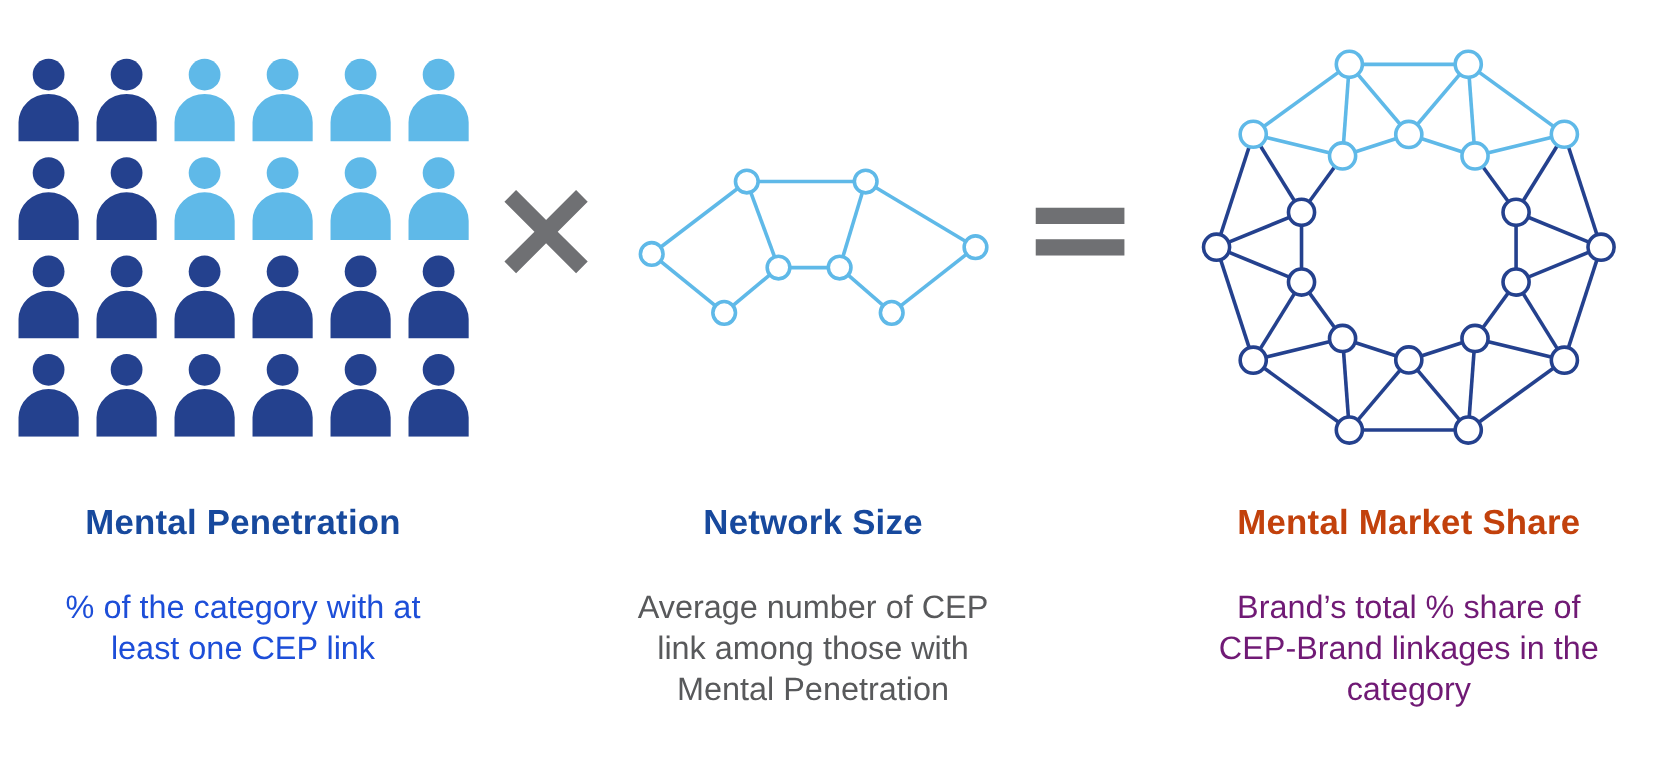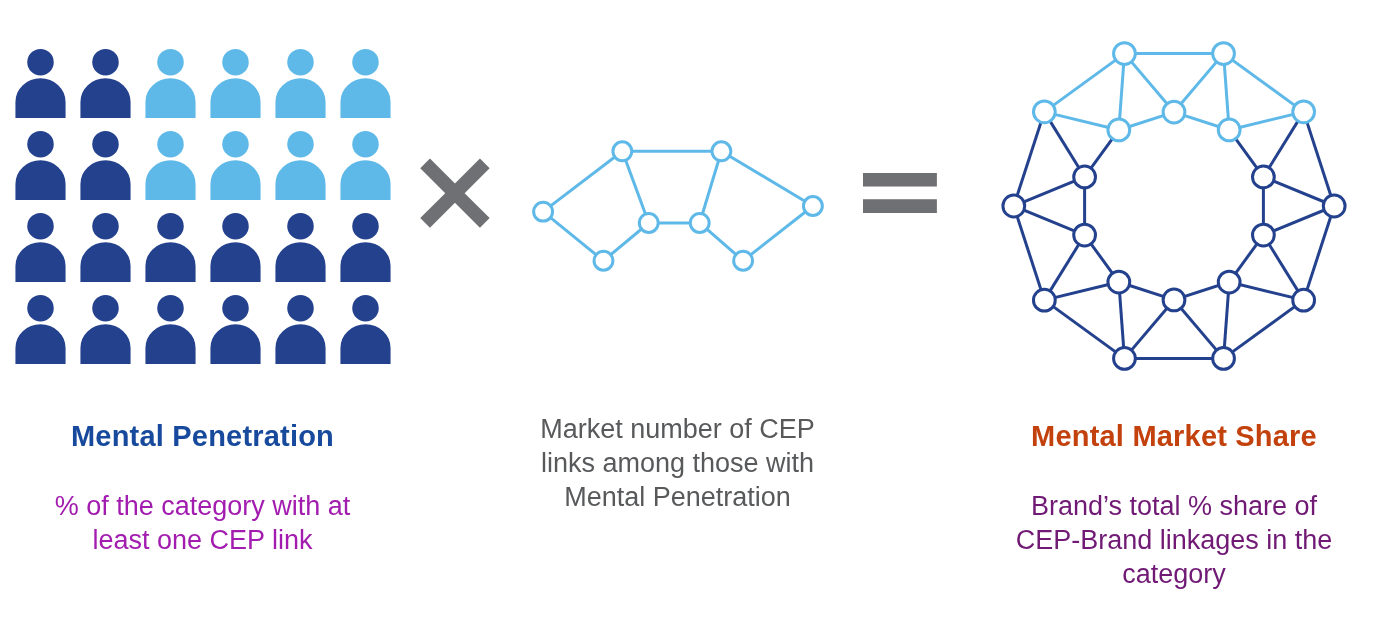--- a/index.html
+++ b/index.html
@@ -194,21 +194,21 @@
           </span>
           <span class="person">
             <svg viewBox="0 0 60 74" width="57" height="70">
               <circle cx="30" cy="15" r="14" fill="#24418E"></circle>
               <path d="M3.5 74 L3.5 57 A26.5 25 0 0 1 56.5 57 L56.5 74 Z" fill="#24418E"></path>
             </svg>
           </span>
         </div>
     </div>
     <h2 class="section-title" style="color: rgb(23, 73, 157);">Mental Penetration</h2>
-    <p class="section-desc desc-1" style="color: #a21caf;">% of the category with at least one CEP link</p>
+    <p class="section-desc desc-1" style="color: #1d4ed8;">% of the category with at least one CEP link</p>
   </section>
 
   <div class="op">
     <span class="op-glyph" style="color: rgb(111, 112, 115);">×</span>
   </div>
 
   <section class="col col-2">
     <div class="graphic" id="cep-network">
         <svg viewBox="0 0 318 148" width="300" height="140">
           <line x1="16" y1="80" x2="100" y2="16" stroke="#5FB9E8" stroke-width="3"></line>
@@ -224,21 +224,22 @@
           <circle cx="100" cy="16" r="10" fill="#FFFFFF" stroke="#5FB9E8" stroke-width="3"></circle>
           <circle cx="205" cy="16" r="10" fill="#FFFFFF" stroke="#5FB9E8" stroke-width="3"></circle>
           <circle cx="16" cy="80" r="10" fill="#FFFFFF" stroke="#5FB9E8" stroke-width="3"></circle>
           <circle cx="302" cy="74" r="10" fill="#FFFFFF" stroke="#5FB9E8" stroke-width="3"></circle>
           <circle cx="128" cy="92" r="10" fill="#FFFFFF" stroke="#5FB9E8" stroke-width="3"></circle>
           <circle cx="182" cy="92" r="10" fill="#FFFFFF" stroke="#5FB9E8" stroke-width="3"></circle>
           <circle cx="80" cy="132" r="10" fill="#FFFFFF" stroke="#5FB9E8" stroke-width="3"></circle>
           <circle cx="228" cy="132" r="10" fill="#FFFFFF" stroke="#5FB9E8" stroke-width="3"></circle>
         </svg>
       </div>
-    <p class="section-desc desc-2" style="color: rgb(88, 89, 91);">Market number of CEP links among those with Mental Penetration</p>
+    <h2 class="section-title" style="color: rgb(23, 73, 157);">Network Size</h2>
+    <p class="section-desc desc-2" style="color: rgb(88, 89, 91);">Average number of CEP link among those with Mental Penetration</p>
   </section>
 
   <div class="op">
     <span class="op-glyph" style="color: rgb(111, 112, 115);">=</span>
   </div>
 
   <section class="col col-3">
     <div class="graphic" id="ring-network">
         <svg viewBox="0 0 360 372" width="356" height="368">
           <line x1="129.9" y1="31.9" x2="230.1" y2="31.9" stroke="#5FB9E8" stroke-width="3"></line>

